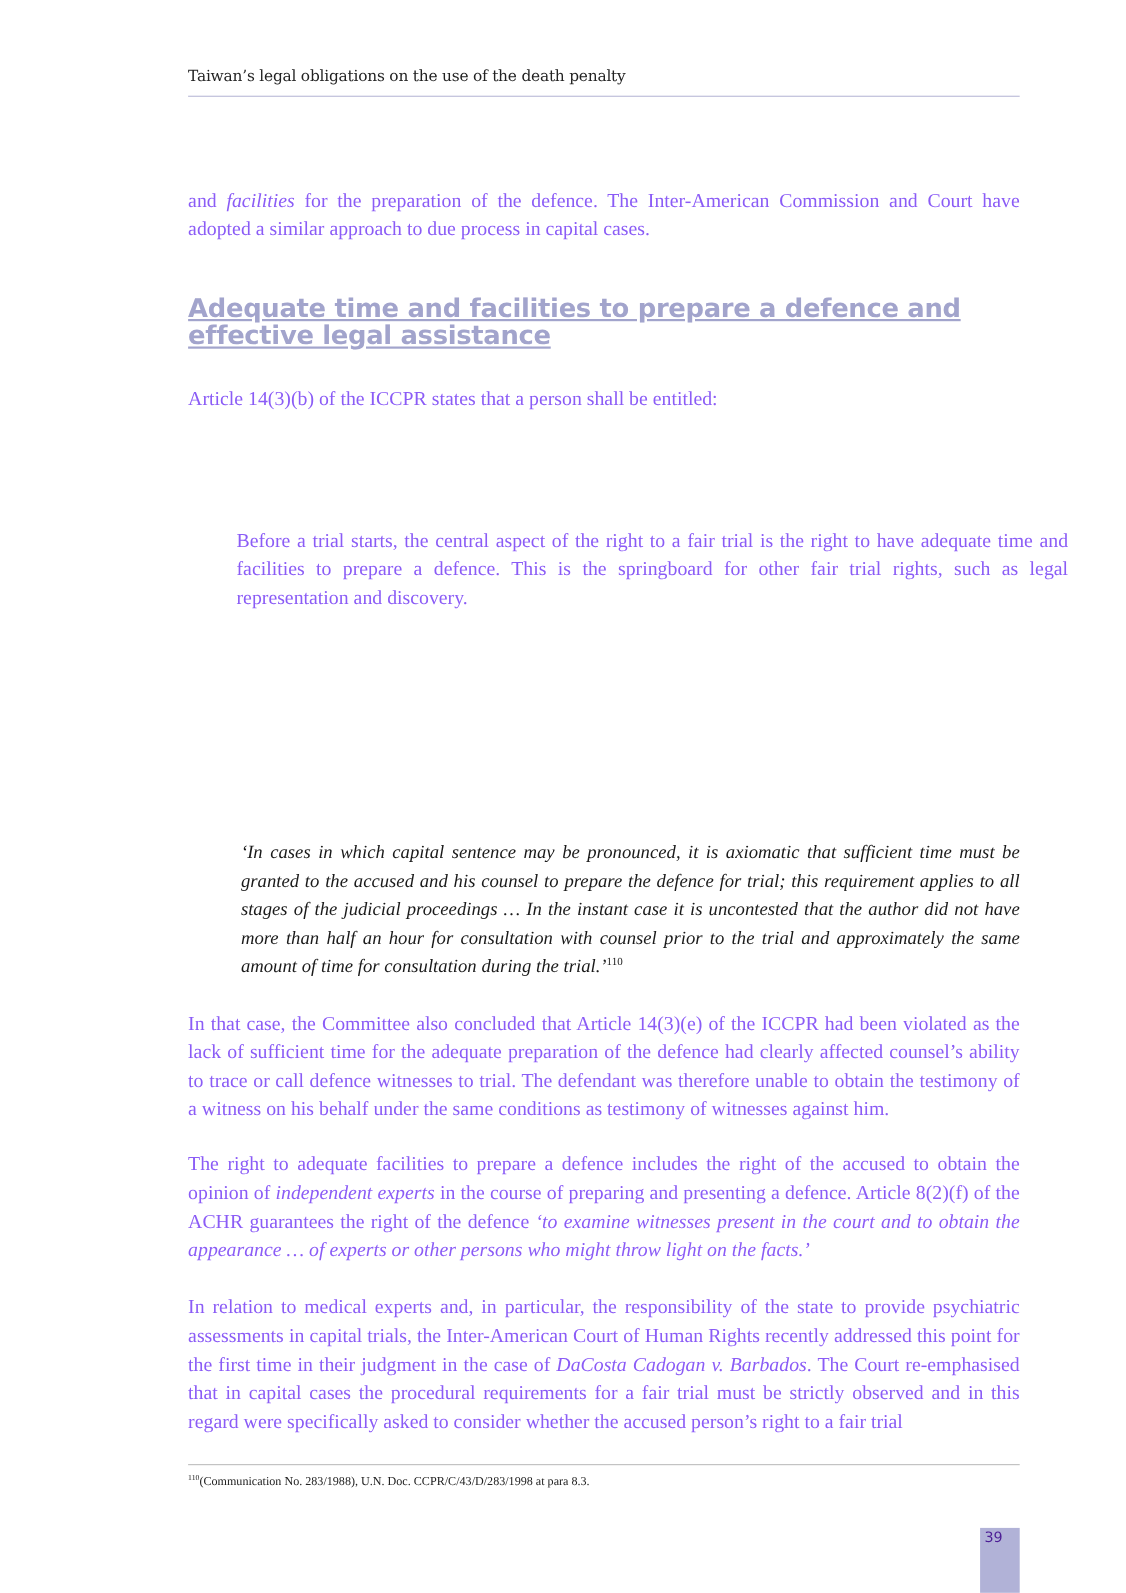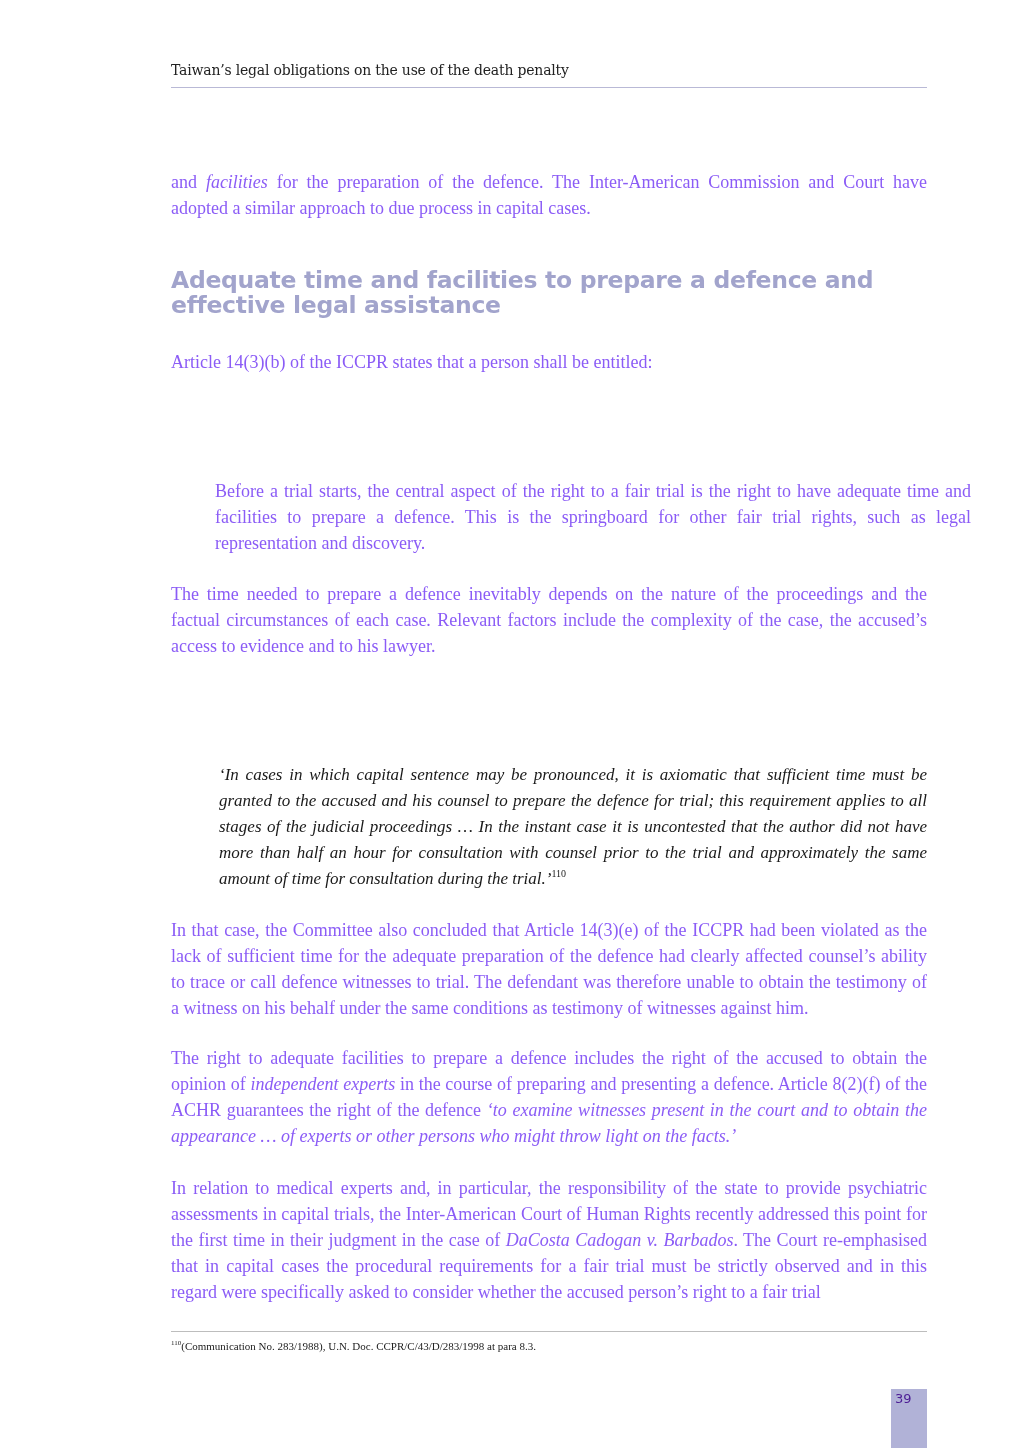--- a/index.html
+++ b/index.html
@@ -19,21 +19,21 @@
     .body-text i { font-style: italic; }
     .quote {
       position: absolute; left: 219px; width: 708px;
       font-family: "Liberation Serif", serif; font-size: 17px; line-height: 26px;
       color: #1a1a1a; font-style: italic; text-align: justify; margin: 0;
     }
     .quote sup, .body-text sup { font-size: 10px; font-style: normal; vertical-align: super; line-height: 0; }
     .section-heading {
       position: absolute; left: 171px; width: 760px; top: 268px; margin: 0;
       font-family: "DejaVu Sans", sans-serif; font-weight: bold; font-size: 23.5px; line-height: 25px;
-      color: #a2a4cc; letter-spacing: -0.3px;
+      color: #a2a4cc; letter-spacing: -0.3px; text-decoration: underline;
     }
     .foot-rule { position: absolute; left: 171px; width: 756px; top: 1331px; height: 1px; background: #bdbdbd; }
     .footnote {
       position: absolute; left: 171px; top: 1339px; width: 756px;
       font-family: Liberation Serif, serif; font-size: 11px; color: #222; margin: 0;
     }
     .footnote sup { font-size: 7px; vertical-align: super; }
     .page-tab {
       position: absolute; left: 891px; top: 1389px; width: 36px; height: 59px;
       background: #b1b2d7;
@@ -53,21 +53,20 @@
 
   <p class="body-text" style="top:169px;"><span>and </span><i>facilities</i><span> for the preparation of the defence. The Inter-American Commission and Court have adopted a similar approach to due process in capital cases.</span></p>
 
   <h2 class="section-heading">Adequate time and facilities to prepare a defence and effective legal assistance</h2>
 
   <p class="body-text" style="top:349px;">Article 14(3)(b) of the ICCPR states that a person shall be entitled:</p>
 
 
   <p class="body-text" style="top:478px;margin-left:44px;">Before a trial starts, the central aspect of the right to a fair trial is the right to have adequate time and facilities to prepare a defence. This is the springboard for other fair trial rights, such as legal representation and discovery.</p>
 
-  <p class="body-text" style="top:581px;">The time needed to prepare a defence inevitably depends on the nature of the proceedings and the factual circumstances of each case. Relevant factors include the complexity of the case, the accused’s access to evidence and to his lawyer.</p>
 
 
   <p class="quote" style="top:762px;"><span>‘In cases in which capital sentence may be pronounced, it is axiomatic that sufficient time must be granted to the accused and his counsel to prepare the defence for trial; this requirement applies to all stages of the judicial proceedings … In the instant case it is uncontested that the author did not have more than half an hour for consultation with counsel prior to the trial and approximately the same amount of time for consultation during the trial.’</span><sup>110</sup></p>
 
   <p class="body-text" style="top:917px;">In that case, the Committee also concluded that Article 14(3)(e) of the ICCPR had been violated as the lack of sufficient time for the adequate preparation of the defence had clearly affected counsel’s ability to trace or call defence witnesses to trial. The defendant was therefore unable to obtain the testimony of a witness on his behalf under the same conditions as testimony of witnesses against him.</p>
 
   <p class="body-text" style="top:1045px;"><span>The right to adequate facilities to prepare a defence includes the right of the accused to obtain the opinion of </span><i>independent experts</i><span> in the course of preparing and presenting a defence. Article 8(2)(f) of the ACHR guarantees the right of the defence </span><i>‘to examine witnesses present in the court and to obtain the appearance … of experts or other persons who might throw light on the facts.’</i></p>
 
   <p class="body-text" style="top:1175px;"><span>In relation to medical experts and, in particular, the responsibility of the state to provide psychiatric assessments in capital trials, the Inter-American Court of Human Rights recently addressed this point for the first time in their judgment in the case of </span><i>DaCosta Cadogan v. Barbados</i><span>. The Court re-emphasised that in capital cases the procedural requirements for a fair trial must be strictly observed and in this regard were specifically asked to consider whether the accused person’s right to a fair trial</span></p>
 

